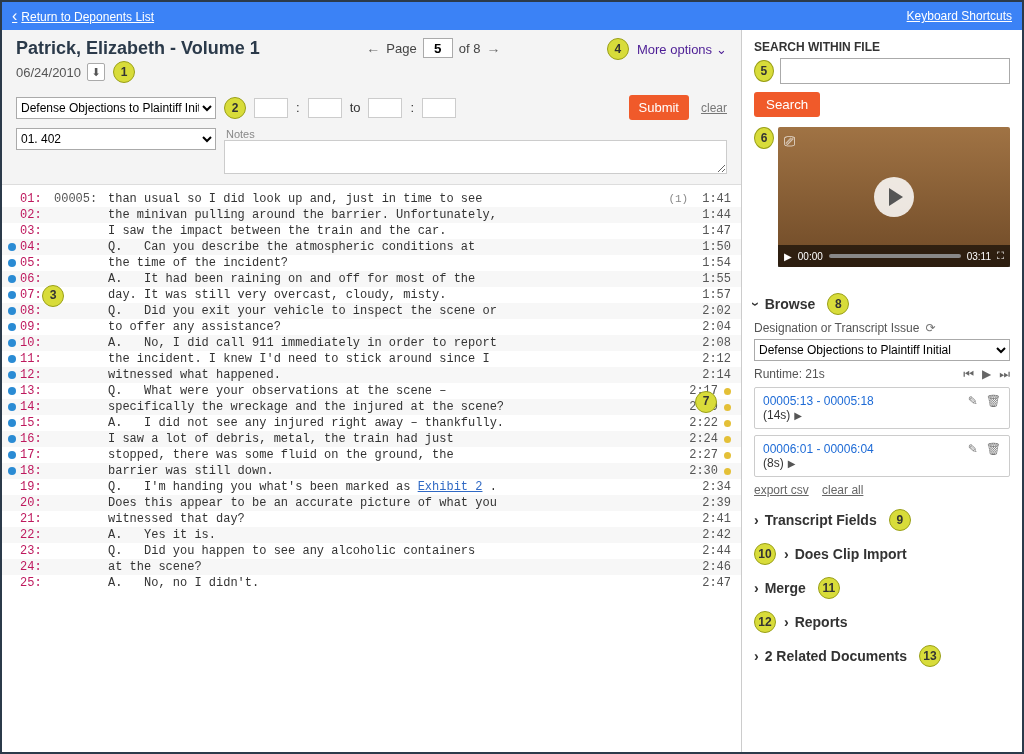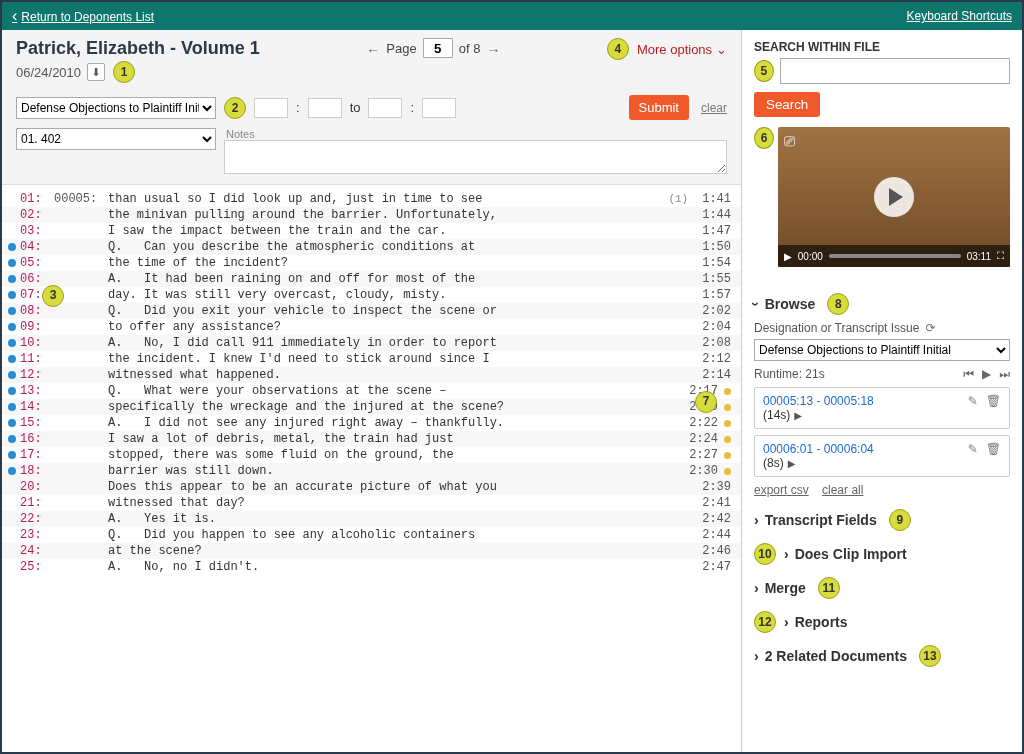--- a/index.html
+++ b/index.html
@@ -1,32 +1,32 @@
 <!DOCTYPE html>
 <html><head>
 <meta charset="utf-8">
 <style>
   * { box-sizing: border-box; margin: 0; padding: 0; }
   body { font-family: Arial, Helvetica, sans-serif; font-size: 13px; color: #333; background: #fff; }
   .page { width: 1024px; height: 754px; border: 2px solid #2b3a4a; display: flex; flex-direction: column; overflow: hidden; }
-  .topbar { background: #0f766e; color: #fff; height: 28px; display: flex; align-items: center; justify-content: space-between; padding: 0 10px; font-size: 12px; }
+  .topbar { background: #3b82f6; color: #fff; height: 28px; display: flex; align-items: center; justify-content: space-between; padding: 0 10px; font-size: 12px; }
   .topbar a { color: #fff; text-decoration: underline; cursor: pointer; }
   .chevron-left::before { content: "‹"; font-size: 16px; margin-right: 4px; }
   .content { flex: 1; display: flex; overflow: hidden; }
   .left { flex: 1; display: flex; flex-direction: column; border-right: 1px solid #ccc; overflow: hidden; }
   .header { padding: 8px 14px 10px; background: #f4f4f4; border-bottom: 1px solid #ddd; }
   .title-row { display: flex; justify-content: space-between; align-items: flex-start; }
   .title-block { display: flex; flex-direction: column; gap: 2px; }
   .title { font-size: 18px; font-weight: bold; color: #2b3a4a; }
   .date-row { display: flex; align-items: center; gap: 6px; font-size: 13px; color: #555; }
   .dl-btn { width: 18px; height: 18px; border: 1px solid #aaa; border-radius: 2px; display: inline-flex; align-items: center; justify-content: center; font-size: 11px; cursor: pointer; background:#fff; }
   .pager { display: flex; align-items: center; gap: 6px; font-size: 13px; color: #444; }
   .page-num { width: 30px; height: 20px; border: 1px solid #aaa; text-align: center; font-weight: bold; background:#fff; }
   .arrow-btn { cursor: pointer; font-size: 14px; color: #666; }
-  .more-opts { display: flex; align-items:center; gap:4px; font-size: 13px; color: #b91c1c; cursor: pointer; }
+  .more-opts { display: flex; align-items:center; gap:4px; font-size: 13px; color: #4c1d95; cursor: pointer; }
   .row2 { display: flex; align-items: center; gap: 8px; margin-top: 12px; }
   .row3 { display: flex; align-items: flex-start; gap: 8px; margin-top: 8px; }
   select { font-size: 12px; border: 1px solid #aaa; background: #fff; height: 22px; }
   .sel-defense { width: 200px; }
   .sel-rule { width: 200px; }
   .tiny-input { width: 34px; height: 20px; border: 1px solid #ccc; background:#fff; }
   .notes-area { flex: 1; height: 36px; border: 1px solid #ccc; background: #fff; font-size:12px; padding: 2px 4px; color:#888; }
   .notes-label { font-size: 11px; color: #888; margin-left: 2px; }
   .btn-submit { background: #f05a2a; color: #fff; border: none; border-radius: 3px; padding: 5px 10px; font-size: 13px; cursor: pointer; }
   .link-clear { font-size: 12px; color: #777; text-decoration: underline; cursor: pointer; margin-left: 4px; }
@@ -297,20 +297,29 @@
           <div class="tline alt">
             <div class="dot-left dot-blue"></div>
             <div class="linenum">18:</div>
             <div class="stamp"></div>
             <div class="txt">barrier was still down.</div>
             <div class="timecol">
               <span>2:30</span>
               <div class="dot-right"></div>
             </div>
           </div>
+          <div class="tline">
+            <div class="dot-left" style="visibility: hidden;"></div>
+            <div class="linenum">19:</div>
+            <div class="stamp"></div>
+            <div class="txt">Q.   I'm handing you what's been marked as <a>Exhibit 2</a> .</div>
+            <div class="timecol">
+              <span>2:34</span>
+            </div>
+          </div>
           <div class="tline alt">
             <div class="dot-left" style="visibility: hidden;"></div>
             <div class="linenum">20:</div>
             <div class="stamp"></div>
             <div class="txt">Does this appear to be an accurate picture of what you</div>
             <div class="timecol">
               <span>2:39</span>
             </div>
           </div>
           <div class="tline">

